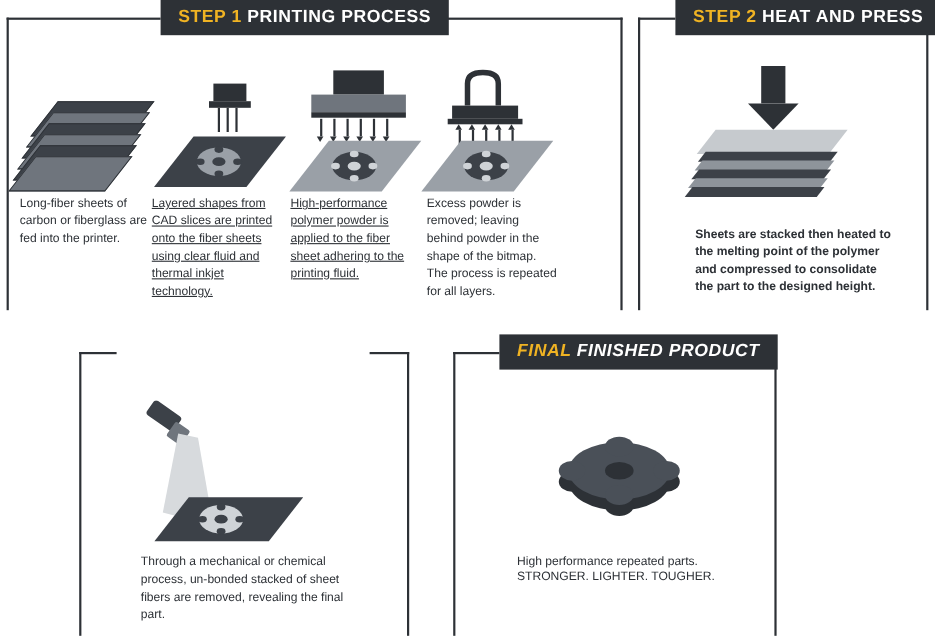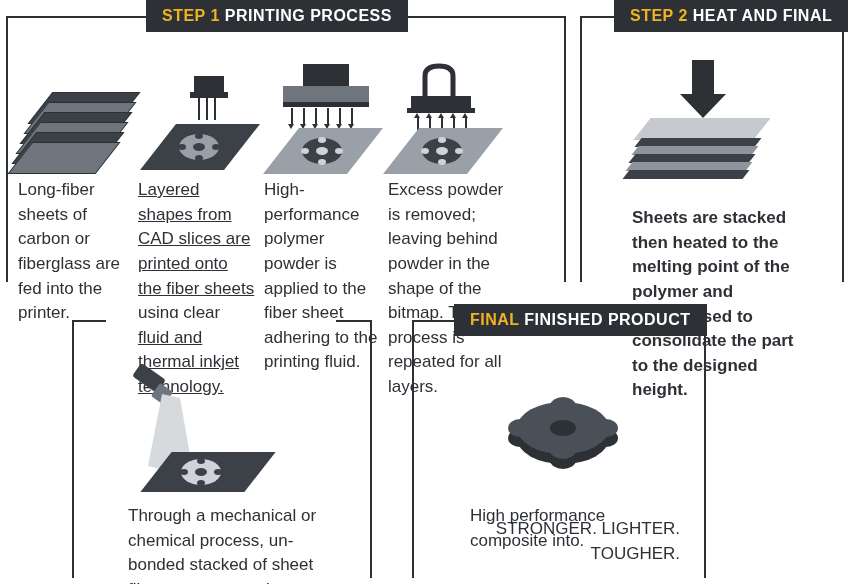--- a/index.html
+++ b/index.html
@@ -37,21 +37,21 @@
   .title .step{color:#f0b323;}
   
   .panel.openbottom .bracket{border-bottom:none;}
   .panel .bl,.panel .br{
     position:absolute;bottom:0;width:2px;background:#2d3136;
   }
 
   
   .cap{
     position:absolute;
-    font-size:17px;
+    font-size:11px;
     line-height:1.45;
     color:#2d3136;
   }
 
   
   .art{position:absolute;}
 
   
   .sheet{
     position:absolute;
@@ -180,30 +180,30 @@
         <ellipse cx="23" cy="16" rx="6" ry="4" fill="#cfd3d7"></ellipse>
         <ellipse cx="6" cy="16" rx="4" ry="3" fill="#cfd3d7"></ellipse>
         <ellipse cx="40" cy="16" rx="4" ry="3" fill="#cfd3d7"></ellipse>
         <ellipse cx="23" cy="5" rx="4" ry="3" fill="#cfd3d7"></ellipse>
         <ellipse cx="23" cy="27" rx="4" ry="3" fill="#cfd3d7"></ellipse>
       </svg>
     </div>
 
     <div class="cap" style="left:12px;top:162px;width:118px;">Long-fiber sheets of carbon or fiberglass are fed into the printer.</div>
     <div class="cap" style="left:132px;top:162px;width:118px;text-decoration:underline;">Layered shapes from CAD slices are printed onto the fiber sheets using clear fluid and thermal inkjet technology.</div>
-    <div class="cap" style="left:258px;top:162px;width:118px;">High-performance polymer powder is applied to the fiber sheet adhering to the printing fluid.</div>
+    <div class="cap" style="left:258px;top:162px;width:118px;text-decoration:underline;">High-performance polymer powder is applied to the fiber sheet adhering to the printing fluid.</div>
     <div class="cap" style="left:382px;top:162px;width:118px;">Excess powder is removed; leaving behind powder in the shape of the bitmap. The process is repeated for all layers.</div>
   </div>
 
   <div class="panel openbottom" style="left:580px;top:16px;width:264px;height:266px;">
     <div class="bracket"></div>
     <div class="notch" style="left:34px;width:200px;"></div>
     <div class="title" style="left:34px;">
       <span class="step">STEP 2</span>
-      <span>HEAT AND FINAL</span>
+      <span>HEAT AND PRESS</span>
     </div>
 
     <div class="art" style="left:50px;top:44px;width:180px;height:120px;">
 
       <div class="head" style="left:62px;top:0px;width:22px;height:34px;"></div>
       <div style="position:absolute;left:50px;top:34px;width:0;height:0;border-left:23px solid transparent;border-right:23px solid transparent;border-top:24px solid #2d3136;"></div>
 
       <div class="pressplate" style="left:12px;top:58px;width:120px;height:22px;transform:skewX(-38deg);background:#c6cace;"></div>
       <div class="pressplate" style="left:8px;top:78px;width:120px;height:9px;transform:skewX(-38deg);background:#3c4148;"></div>
       <div class="pressplate" style="left:5px;top:86px;width:120px;height:9px;transform:skewX(-38deg);background:#8e949b;"></div>
@@ -240,21 +240,21 @@
         <ellipse cx="23" cy="27" rx="4" ry="3" fill="#3c4148"></ellipse>
       </svg>
     </div>
 
     <div class="cap" style="left:56px;top:184px;width:190px;">Through a mechanical or chemical process, un-bonded stacked of sheet fibers are removed, revealing the final part.</div>
   </div>
 
   <div class="panel openbottom" style="left:412px;top:320px;width:294px;height:258px;">
     <div class="bracket"></div>
     <div class="notch" style="left:42px;width:220px;"></div>
-    <div class="title" style="left:42px;">
+    <div class="title" style="left:42px;font-style:italic;">
       <span class="step">FINAL</span>
       <span>FINISHED PRODUCT</span>
     </div>
 
     <div class="art" style="left:86px;top:70px;width:140px;height:90px;">
       <svg width="130" height="80" viewBox="0 0 130 80">
 
         <g transform="translate(0,8)">
           <ellipse cx="65" cy="40" rx="46" ry="26" fill="#2d3136"></ellipse>
           <ellipse cx="22" cy="40" rx="12" ry="9" fill="#2d3136"></ellipse>
@@ -264,17 +264,17 @@
         </g>
         <ellipse cx="65" cy="38" rx="46" ry="26" fill="#4a5058"></ellipse>
         <ellipse cx="22" cy="38" rx="12" ry="9" fill="#4a5058"></ellipse>
         <ellipse cx="108" cy="38" rx="12" ry="9" fill="#4a5058"></ellipse>
         <ellipse cx="65" cy="16" rx="13" ry="9" fill="#4a5058"></ellipse>
         <ellipse cx="65" cy="60" rx="13" ry="9" fill="#4a5058"></ellipse>
         <ellipse cx="65" cy="38" rx="13" ry="8" fill="#2d3136"></ellipse>
       </svg>
     </div>
 
-    <div class="cap" style="left:58px;top:184px;width:210px;">High performance composite into.</div>
-    <div class="cap" style="left:58px;top:197px;width:210px;text-align:right;">STRONGER. LIGHTER. TOUGHER.</div>
+    <div class="cap" style="left:58px;top:184px;width:210px;">High performance repeated parts.</div>
+    <div class="cap" style="left:58px;top:197px;width:210px;">STRONGER. LIGHTER. TOUGHER.</div>
   </div>
 
 </div>
 
 </body></html>

